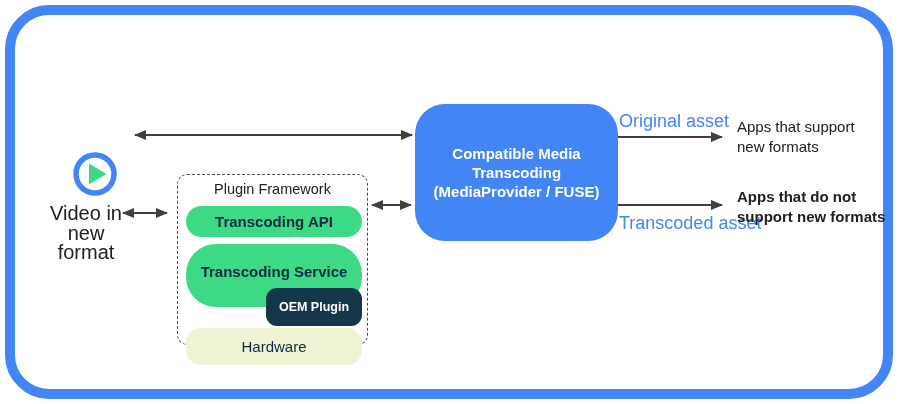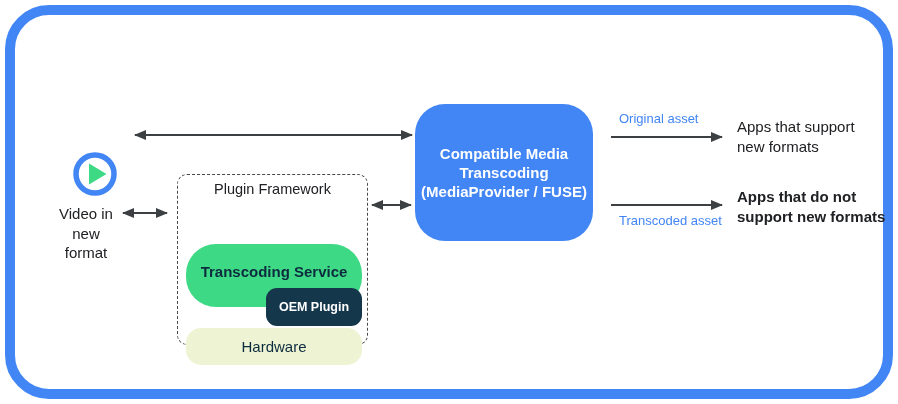--- a/index.html
+++ b/index.html
@@ -12,44 +12,44 @@
     border:10px solid var(--accent-blue,#4285F4);border-radius:44px;
   }
   .arrows{position:absolute;left:0;top:0;width:898px;height:404px;pointer-events:none;}
   .arrows line{stroke:var(--arrow-gray,#3C4043);stroke-width:2;}
   #mArrow path{fill:var(--arrow-gray,#3C4043);}
   .play{position:absolute;left:71px;top:150px;width:48px;height:48px;}
   .play .ring{stroke:var(--accent-blue,#4285F4);fill:#fff;}
   .play .tri{fill:var(--pill-green,#3ED985);}
   .video-label{
     position:absolute;left:40px;top:204px;width:92px;text-align:center;
-    font-size:15px;line-height:19.5px;white-space:pre-line;
+    font-size:20px;line-height:19.5px;white-space:pre-line;
   }
   .mf-box{
     position:absolute;left:177px;top:174px;width:191px;height:171px;
     border:1.5px dashed #4a4a4a;border-radius:10px;box-sizing:border-box;
   }
   .mf-title{position:absolute;left:0;top:6px;width:100%;text-align:center;font-size:14.5px;}
   .pill{
     position:absolute;left:8px;width:176px;display:flex;align-items:center;justify-content:center;
     font-size:15px;font-weight:bold;color:var(--pill-text,#0D2B3E);
   }
   .pill.api{top:31px;height:31px;border-radius:16px;background:var(--pill-green,#3ED985);}
   .pill.service{top:69px;height:63px;border-radius:30px;background:var(--pill-green,#3ED985);padding-bottom:8px;box-sizing:border-box;}
   .pill.oem{
     left:88px;top:113px;width:96px;height:38px;border-radius:11px;
     background:var(--oem-bg,#15374C);color:#fff;font-size:12.5px;
   }
   .pill.hw{top:153px;height:37px;border-radius:15px;background:var(--hardware-bg,#EDF3D3);font-weight:normal;}
   .blue-box{
-    position:absolute;left:415px;top:104px;width:178px;height:137px;border-radius:30px;
+    position:absolute;left:415px;top:104px;width:203px;height:137px;border-radius:30px;
     background:var(--accent-blue,#4285F4);color:#fff;font-weight:bold;font-size:15px;line-height:19px;
     display:flex;align-items:center;justify-content:center;text-align:center;white-space:pre-line;
   }
-  .asset-label{position:absolute;font-size:13px;color:var(--accent-blue,#4285F4);}
+  .asset-label{position:absolute;font-size:18px;color:var(--accent-blue,#4285F4);}
   .asset-label.orig{left:619px;top:111px;}
   .asset-label.trans{left:619px;top:213px;}
   .apps{position:absolute;left:737px;font-size:15px;line-height:20px;white-space:pre-line;}
   .apps.a1{top:117px;}
   .apps.a2{top:187px;font-weight:bold;}
 </style>
 </head>
 <body>
 
 <div class="canvas">
@@ -75,20 +75,21 @@
       <polygon class="tri" points="18,13.5 35.5,24 18,34.5"></polygon>
     </svg>
   </div>
 
   <div class="video-label">Video in
 new
 format</div>
 
   <div class="mf-box">
     <div class="mf-title">Plugin Framework</div>
+    <div class="pill api">Transcoding API</div>
     <div class="pill service">Transcoding Service</div>
     <div class="pill oem">OEM Plugin</div>
     <div class="pill hw">Hardware</div>
   </div>
 
   <div class="blue-box">Compatible Media
 Transcoding
 (MediaProvider / FUSE)</div>
 
   <div class="asset-label orig">Original asset</div>

